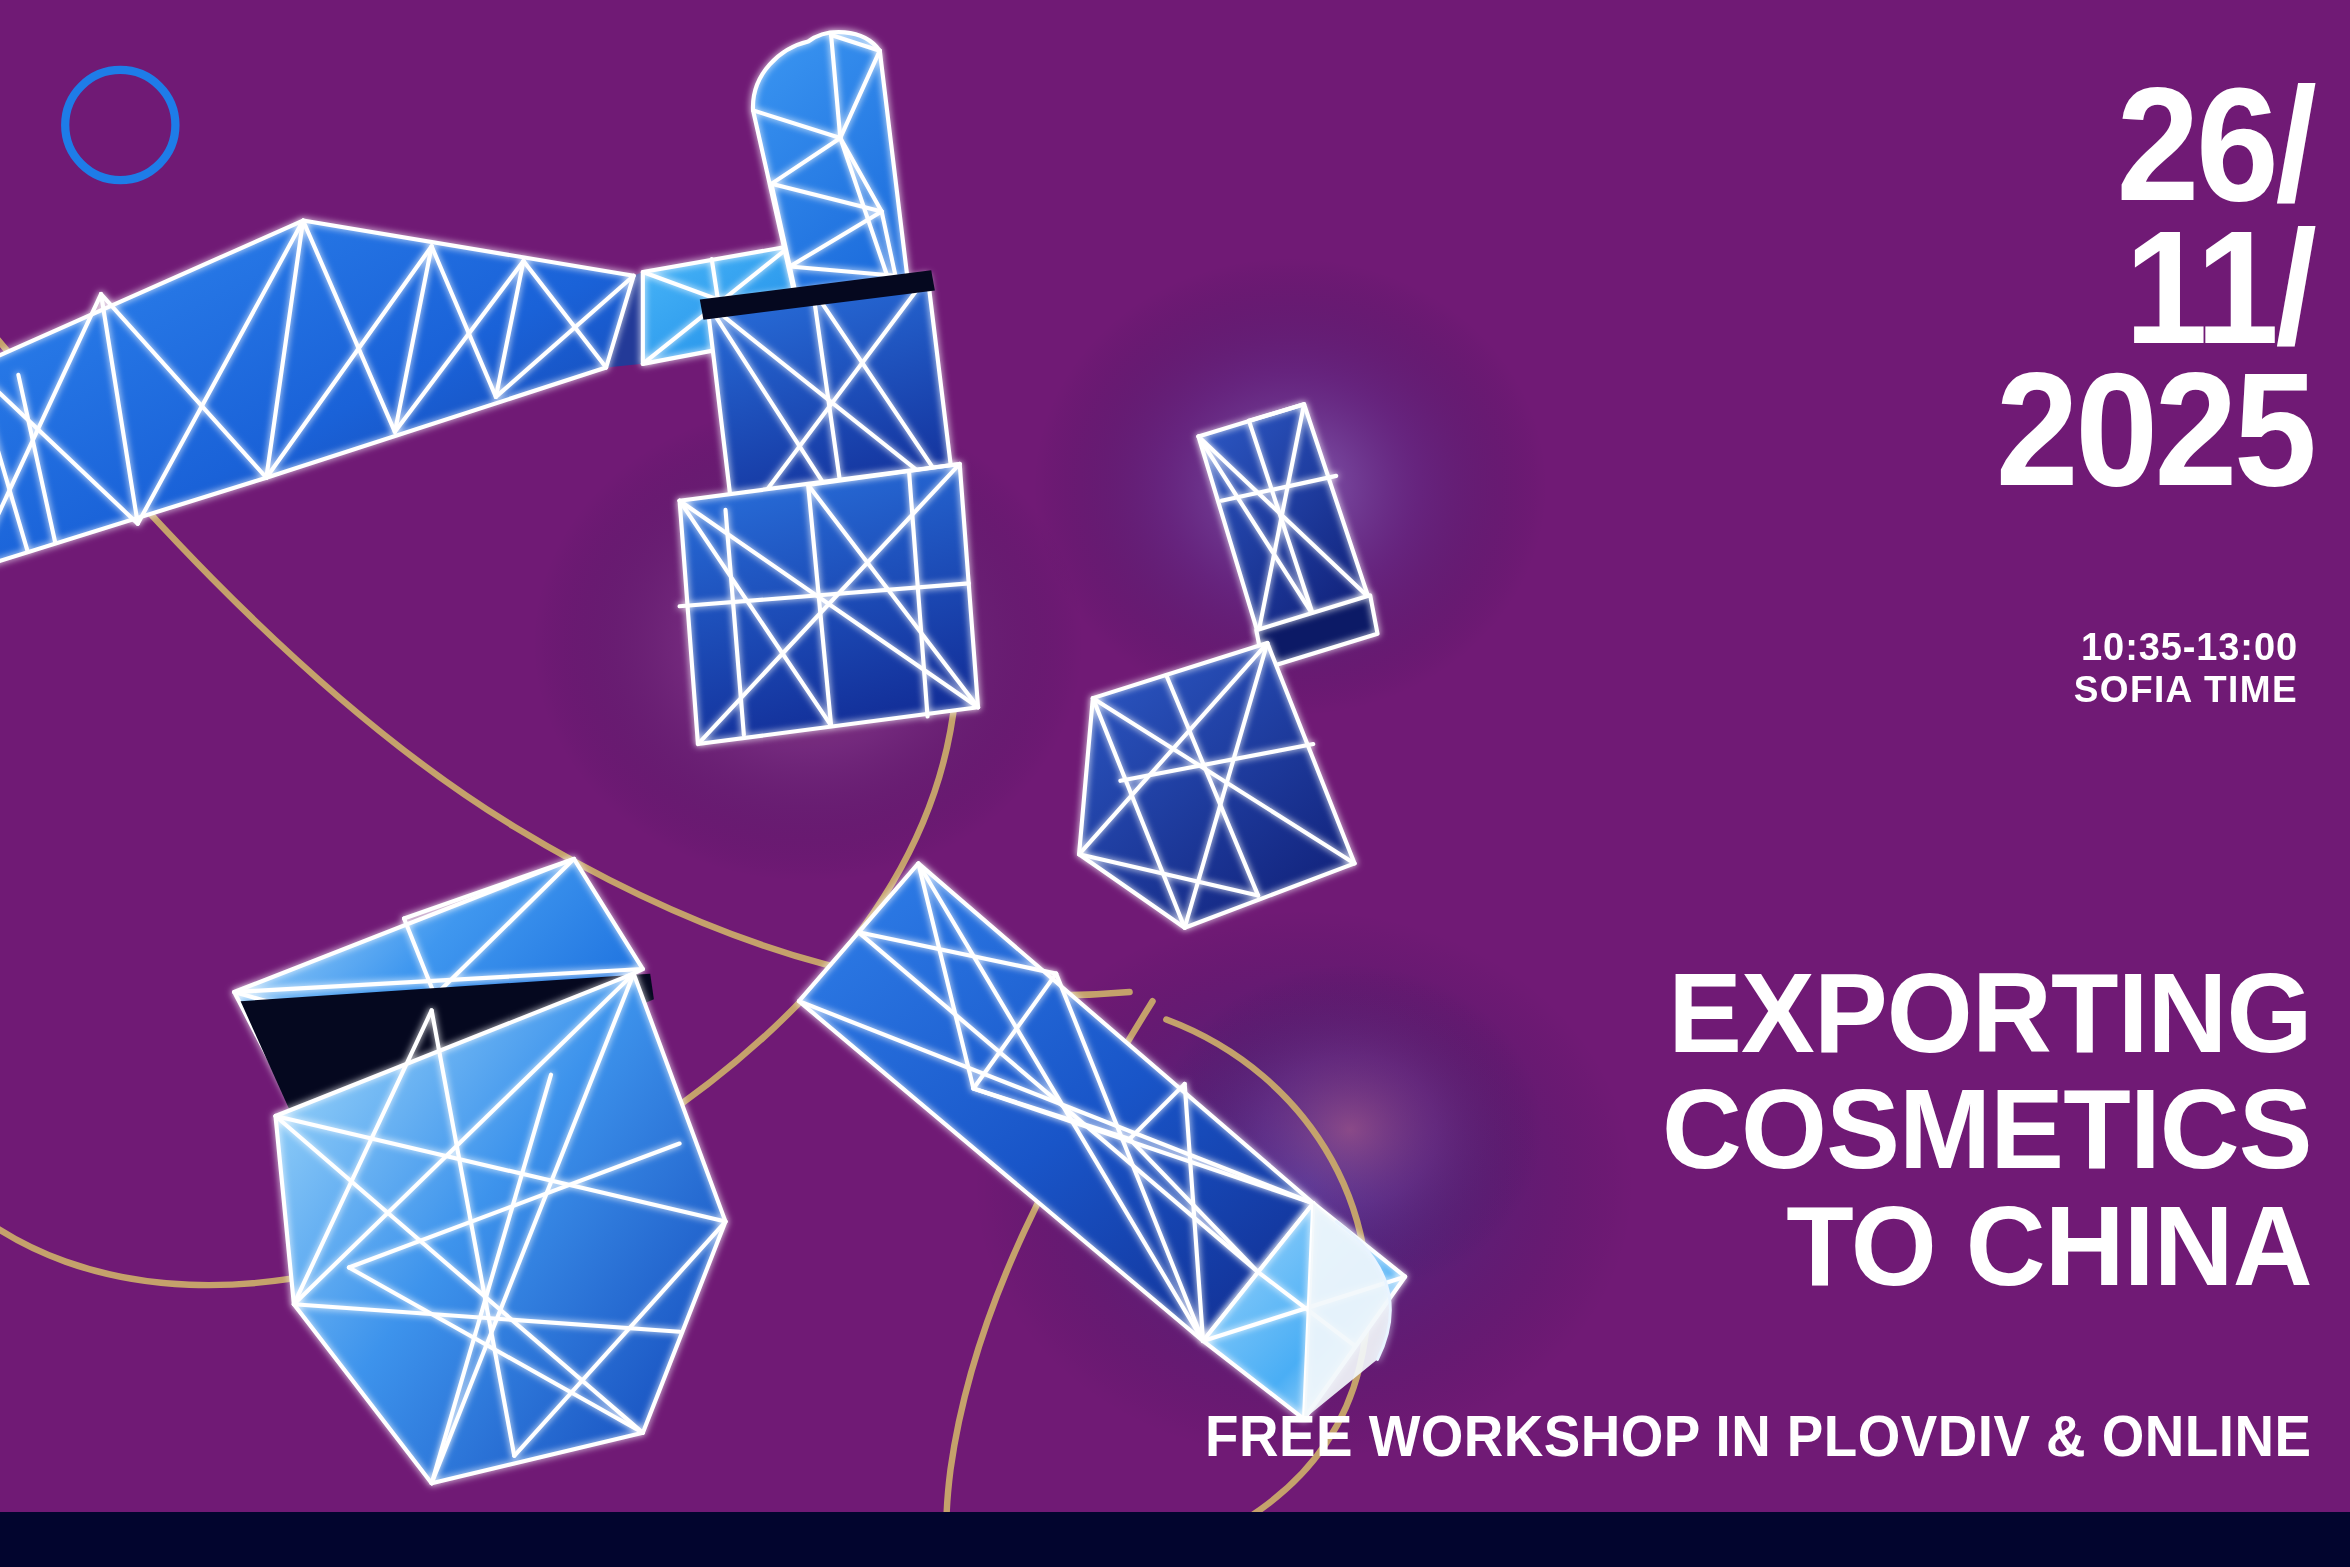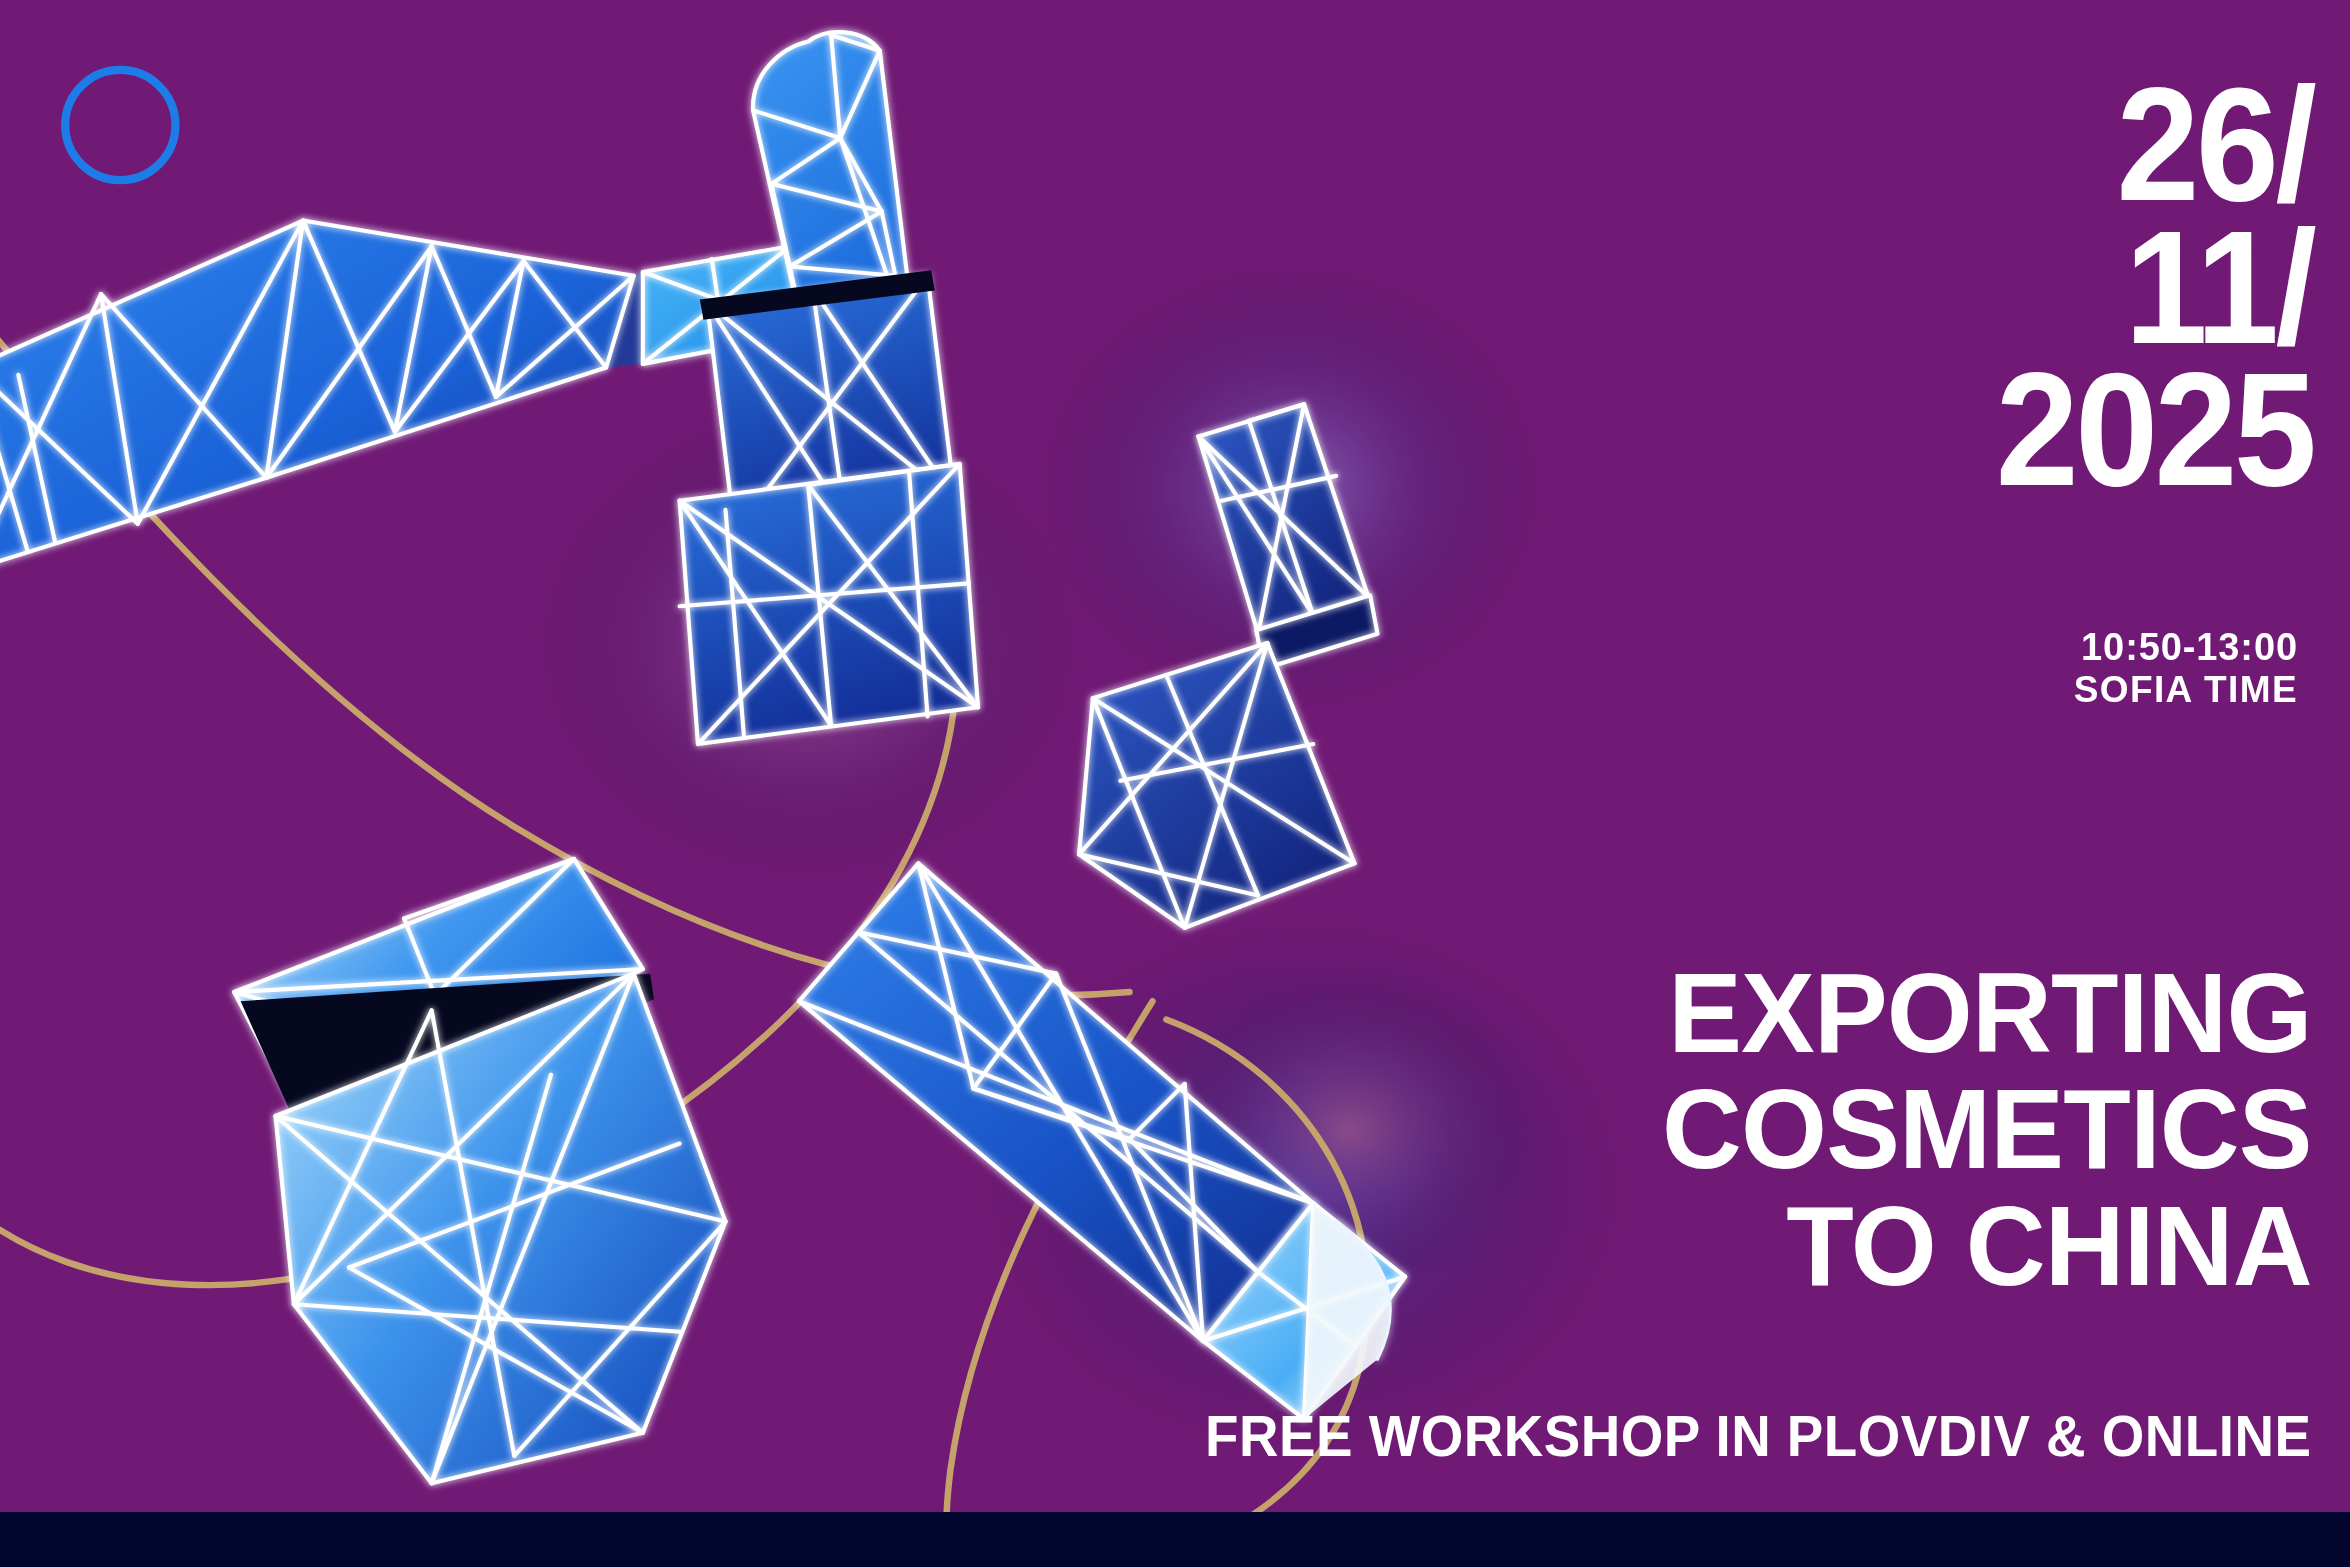--- a/index.html
+++ b/index.html
@@ -319,21 +319,21 @@
     <circle cx="131" cy="136" r="60" fill="none" stroke="#1e7ce8" stroke-width="9"></circle>
   </svg>
 
   <div class="txt" id="date-block">
     <div>26/</div>
     <div>11/</div>
     <div>2025</div>
   </div>
 
   <div class="txt" id="time-block">
-    <div id="time-range">10:50-13:00</div>
+    <div id="time-range">10:35-13:00</div>
     <div id="time-zone">SOFIA TIME</div>
   </div>
 
   <div class="txt" id="headline">
     <div>EXPORTING</div>
     <div>COSMETICS</div>
     <div>TO CHINA</div>
   </div>
 
   <div class="txt" id="subtitle">FREE WORKSHOP IN PLOVDIV &amp; ONLINE</div>

